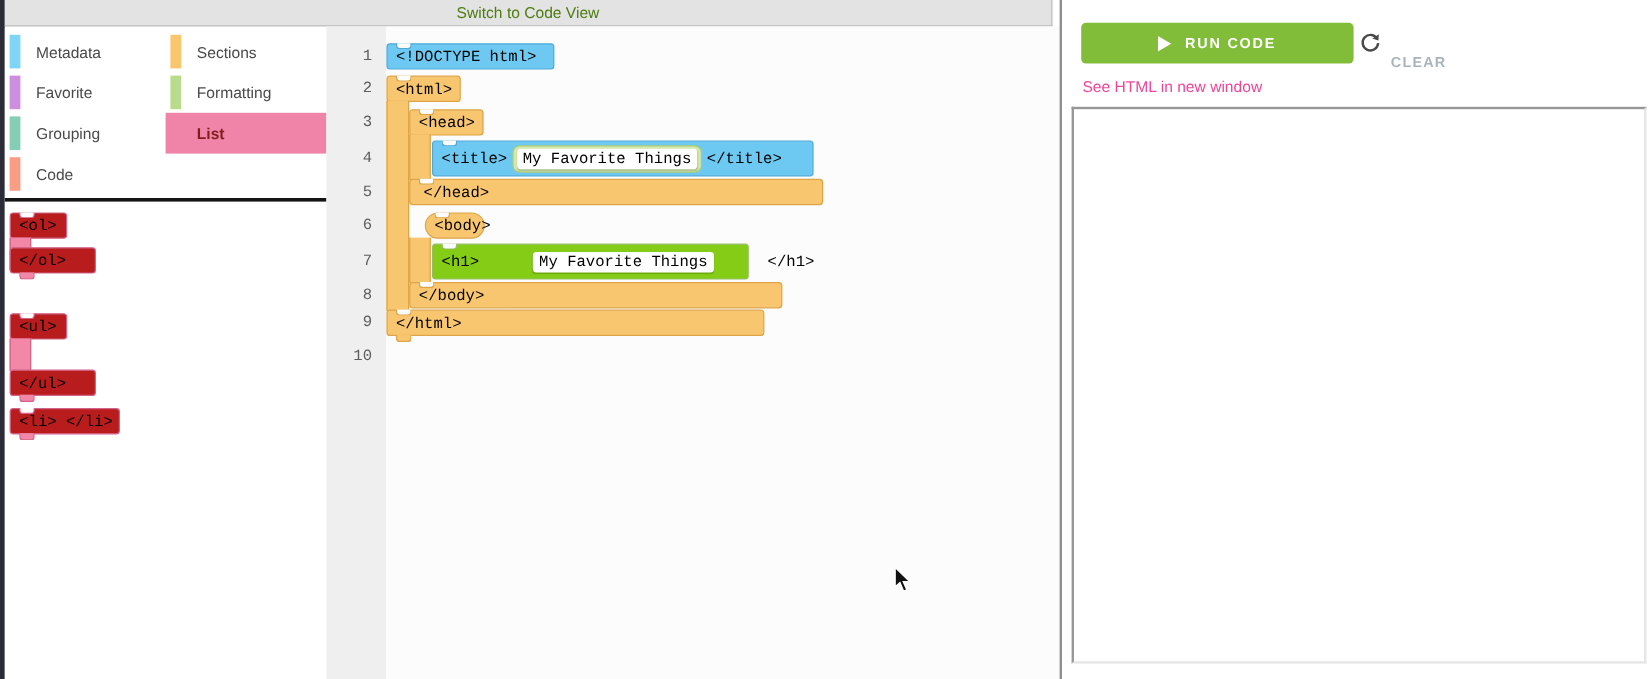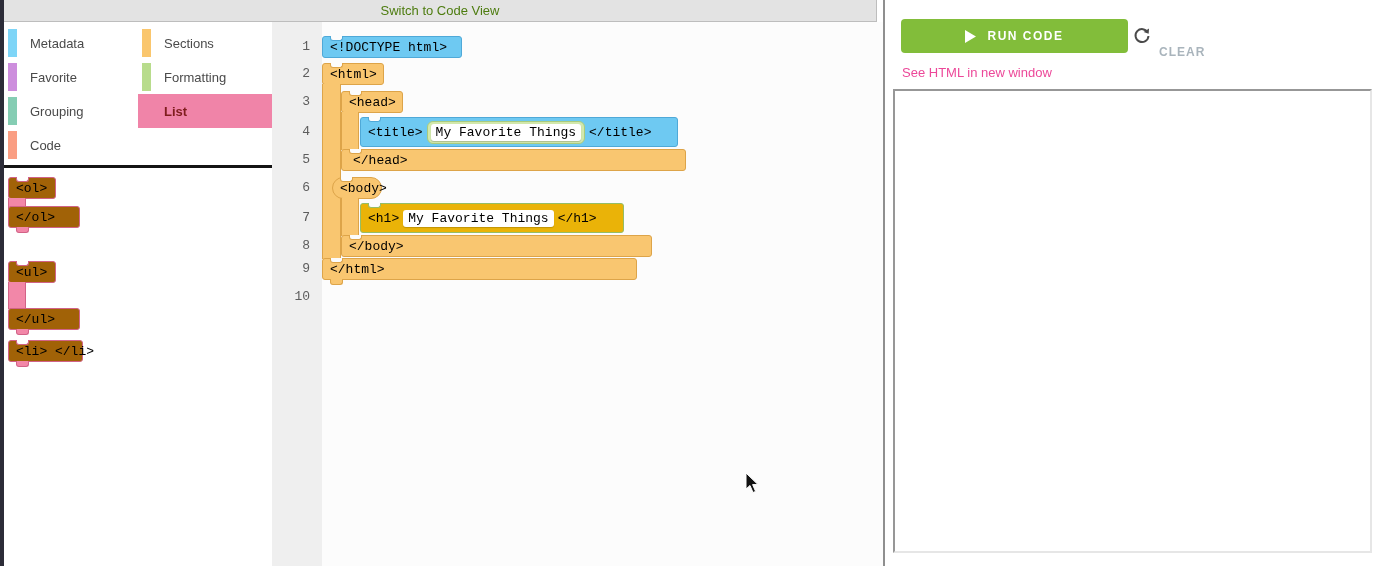--- a/index.html
+++ b/index.html
@@ -33,37 +33,37 @@
   .blk { position:absolute; height:22px; border:1px solid; border-radius:3px;
          font-family:"Liberation Mono","DejaVu Sans Mono",monospace; font-size:13px; color:#000;
          display:flex; align-items:center; padding:0 7px; white-space:nowrap; cursor:grab; }
   .spine { position:absolute; border:1px solid; border-top:none; border-bottom:none; cursor:grab; }
   .notch { position:absolute; top:-1px; left:7px; width:13px; height:5px;
            border:1px solid; border-top:none; border-radius:0 0 3px 3px; }
   .bump  { position:absolute; bottom:-6px; left:7px; width:13px; height:6px;
            border:1px solid; border-top:none; border-radius:0 0 3px 3px; }
 
   
-  .pink  { background:#a16207; border-color:#d26287; }
+  .pink  { background:#b91c1c; border-color:#d26287; }
   .pink .notch { background:#fff; border-color:#d26287; }
   .pink.spine { background:#f287a8; }
   .bump.pink-b { background:#f287a8; border-color:#d26287; }
 
   
   #gutter { position:absolute; left:272px; top:22px; width:50px; height:544px; background:#efefef; }
   .lnum { position:absolute; right:12px; height:16px; line-height:16px;
           font-family:"Liberation Mono","DejaVu Sans Mono",monospace; font-size:13px; color:#5d5d5d; }
   #workspace { position:absolute; left:322px; top:22px; width:561px; height:544px; background:#fcfcfc; }
 
   .blue   { background:#6ec9f2; border-color:#4fa9d8; }
   .blue  .notch { background:#fcfcfc; border-color:#4fa9d8; }
   .orange { background:#f9c670; border-color:#dda449; }
   .orange .notch { background:#fcfcfc; border-color:#dda449; }
   .orange.spine { background:#f9c670; }
-  .green  { background:#eab308; border-color:#95bd66; }
+  .green  { background:#84cc16; border-color:#95bd66;gap:41px; }
   .green .notch { background:#fcfcfc; border-color:#95bd66; }
   .bump.orange-b { background:#f9c670; border-color:#dda449; }
 
   .tall { height:30px; }
   .field-wrap { background:#d2e8ac; border:1px solid #a9cb7d; border-radius:6px;
                 padding:2px 3px; margin:0 4px; display:flex; align-items:center; }
   .text-input { background:#fff; border-radius:3px; padding:1px 5px;
                 font-family:"Liberation Mono","DejaVu Sans Mono",monospace; font-size:13px; color:#000;
                 box-shadow:0 1px 1px rgba(0,0,0,.18); cursor:text; }
   .green .text-input { margin:0 4px; }
@@ -145,21 +145,21 @@
     <div class="blk pink" style="left:4px; top:238px; width:48px;">
       <span class="notch"></span>
       <span>&lt;ul&gt;</span>
     </div>
     <div class="spine pink" style="left:4px; top:259px; width:18px; height:27px;"></div>
     <div class="blk pink" style="left:4px; top:285px; width:72px;">
       <span>&lt;/ul&gt;</span>
       <span class="bump pink-b"></span>
     </div>
 
-    <div class="blk pink" style="left:4px; top:317px; width:75px;">
+    <div class="blk pink" style="left:4px; top:317px; width:92px;">
       <span class="notch"></span>
       <span>&lt;li&gt; &lt;/li&gt;</span>
       <span class="bump pink-b"></span>
     </div>
   </div>
 
   <div id="gutter">
     <div class="lnum" style="top:17px;">1</div>
     <div class="lnum" style="top:44px;">2</div>
     <div class="lnum" style="top:72px;">3</div>
@@ -198,21 +198,21 @@
         <span class="text-input">My Favorite Things</span>
       </span>
       <span>&lt;/title&gt;</span>
     </div>
 
     <div class="blk orange" style="left:19px; top:127px; width:345px;padding-left:11px;">
       <span class="notch"></span>
       <span>&lt;/head&gt;</span>
     </div>
 
-    <div class="blk orange" style="left:10px; top:155px; width:50px;border-radius:11px;">
+    <div class="blk orange" style="left:32px; top:155px; width:50px;border-radius:11px;">
       <span class="notch"></span>
       <span>&lt;body&gt;</span>
     </div>
     <div class="spine orange" style="left:19px; top:176px; width:18px; height:38px;"></div>
 
     <div class="blk green tall" style="left:38px; top:181px; width:264px;">
       <span class="notch"></span>
       <span>&lt;h1&gt;</span>
       <span class="text-input">My Favorite Things</span>
       <span>&lt;/h1&gt;</span>

